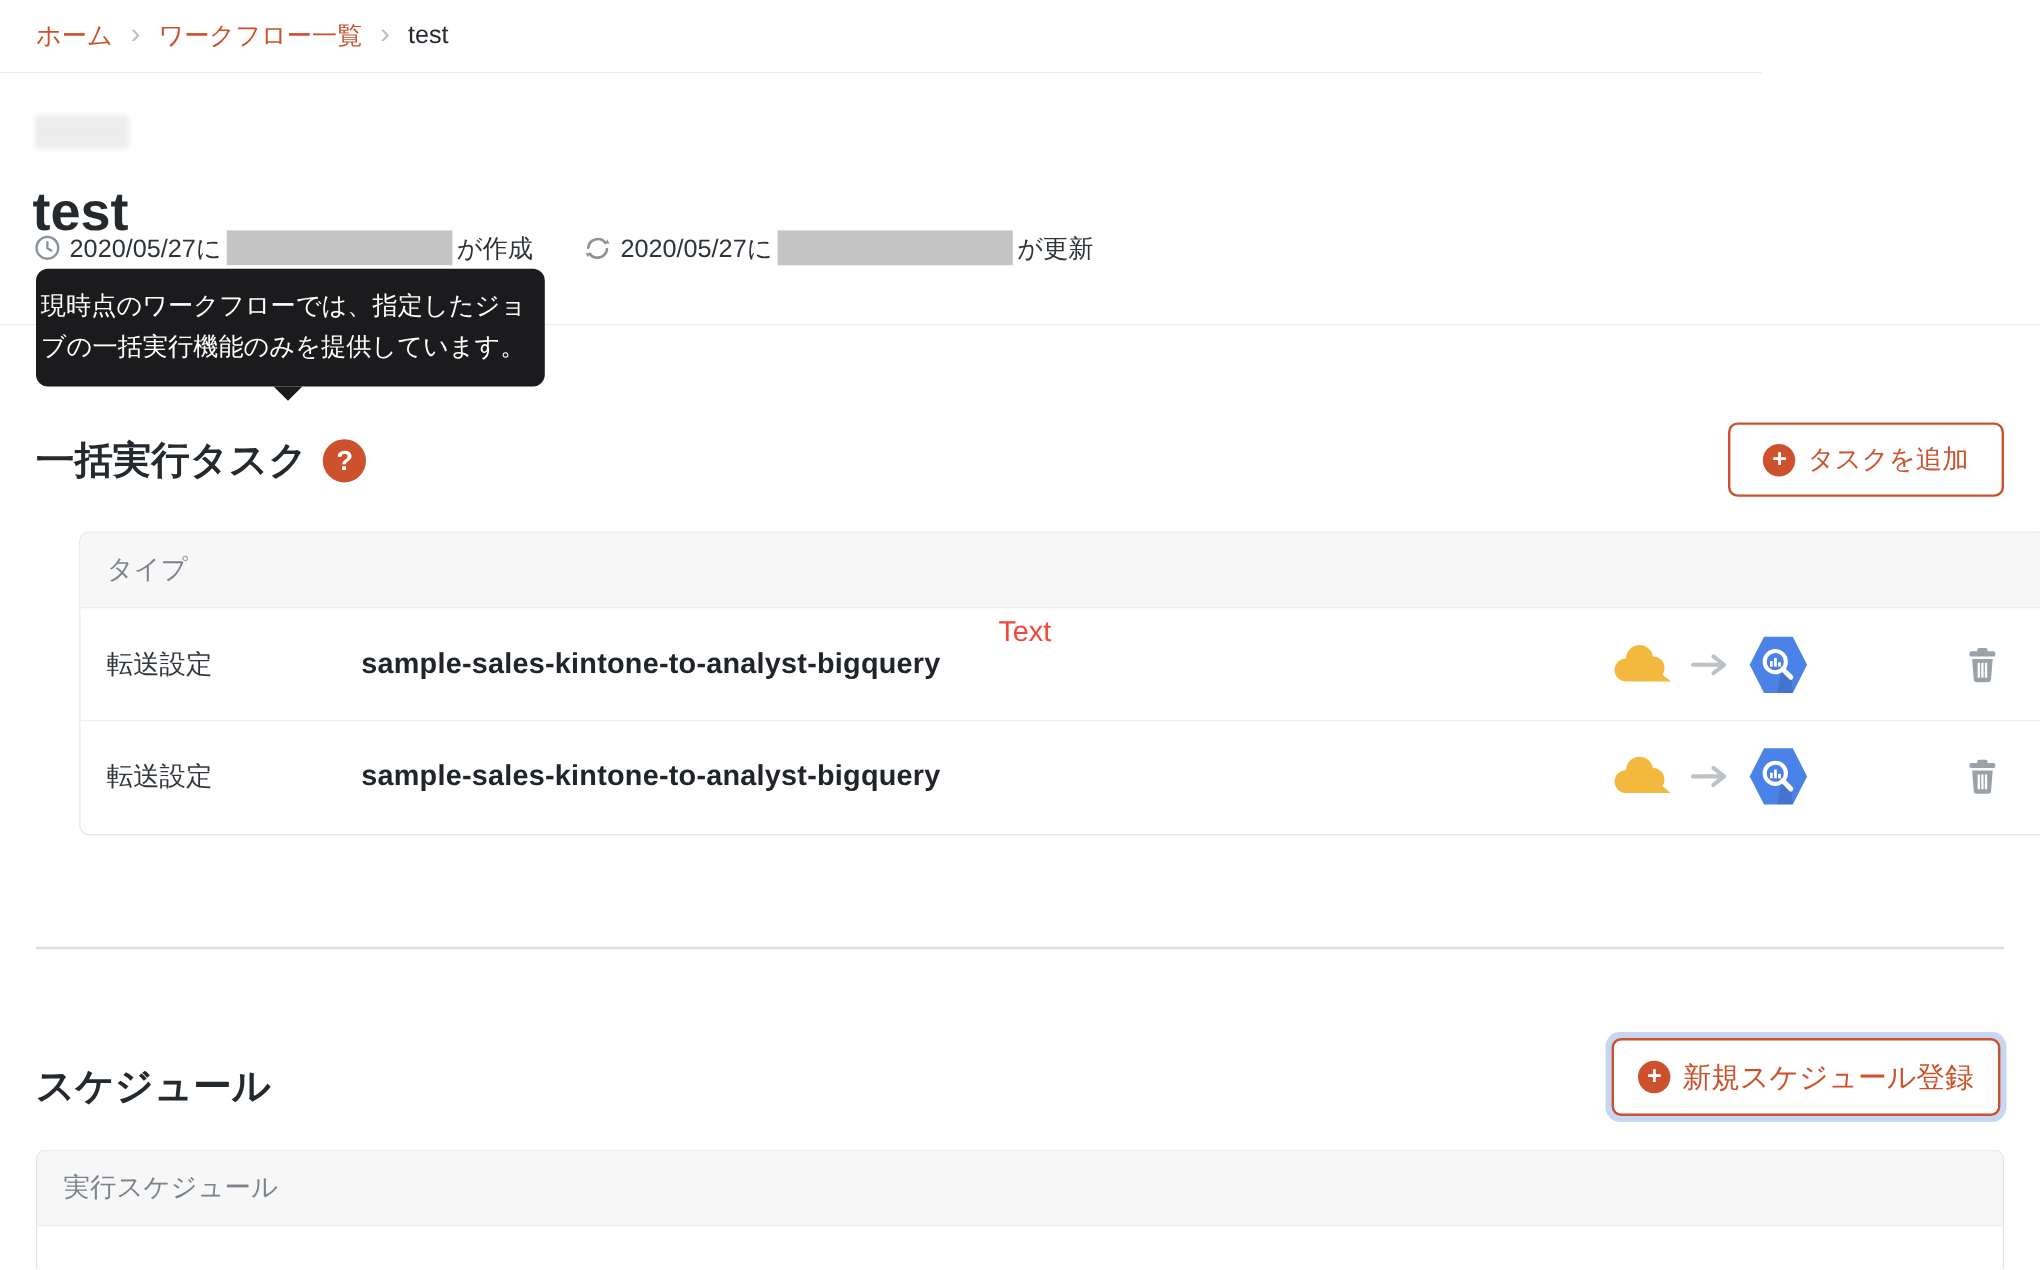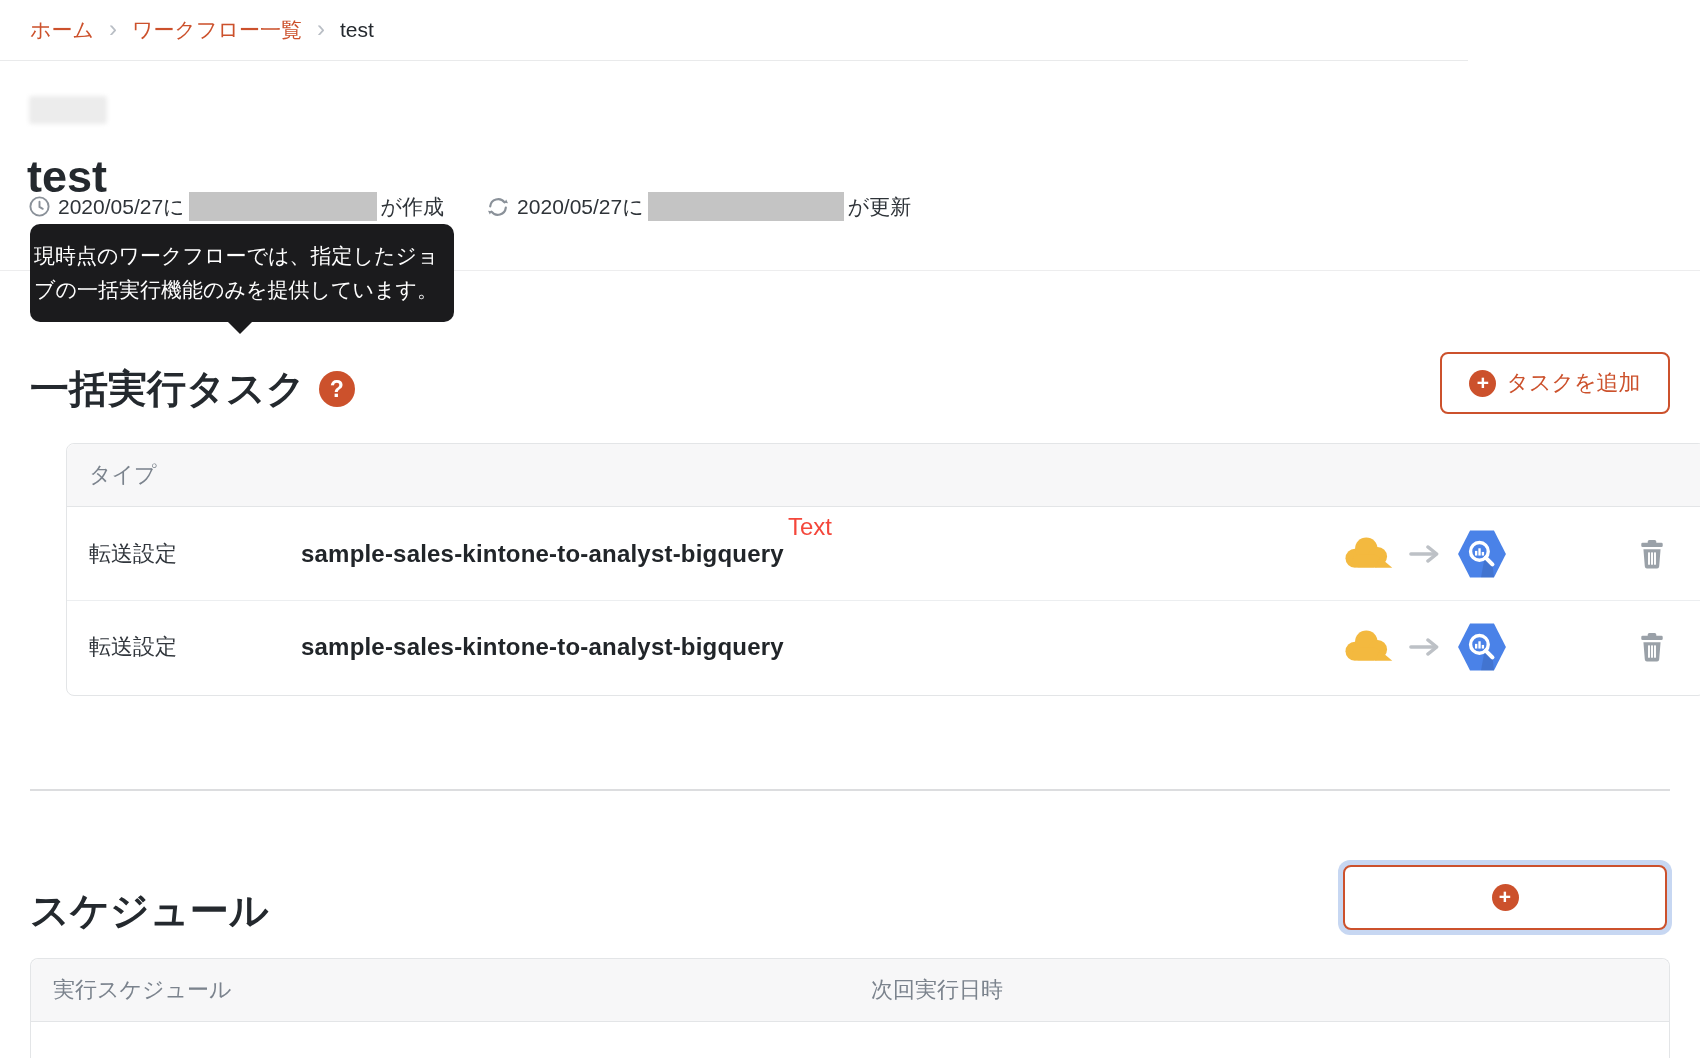--- a/index.html
+++ b/index.html
@@ -31,21 +31,21 @@
   .meta-text{white-space:nowrap;}
 
   
   .tooltip{position:absolute;left:30px;top:224px;width:424px;background:var(--tooltip-bg);color:#fff;
     border-radius:10px;padding:15px 4px;font-size:21px;line-height:34px;z-index:5;}
   .tooltip:after{content:"";position:absolute;left:198px;top:100%;border:12px solid transparent;border-top-color:var(--tooltip-bg);}
   .header-divider{position:absolute;left:0;top:270px;width:1700px;height:1px;background:#ededee;z-index:1;}
 
   
   .section-head{position:absolute;display:flex;align-items:center;gap:13px;}
-  .section-title{font-size:39px;font-weight:700;color:#24292e;}
+  .section-title{font-size:32px;font-weight:700;color:#24292e;}
   .help-circle{width:36px;height:36px;border-radius:50%;background:var(--accent);color:#fff;display:flex;
     align-items:center;justify-content:center;font-size:23px;font-weight:700;cursor:pointer;}
   .outline-btn{display:flex;align-items:center;justify-content:center;gap:10px;background:#fff;
     border:2px solid var(--accent);border-radius:8px;color:var(--accent);cursor:pointer;
     font-family:inherit;}
   .plus-circle{width:27px;height:27px;border-radius:50%;background:var(--accent);color:#fff;display:flex;
     align-items:center;justify-content:center;font-size:21px;font-weight:700;line-height:1;padding-bottom:2px;}
   .add-task-btn{position:absolute;left:1440px;top:352px;width:230px;height:62px;font-size:22px;}
   .tasks-head{left:30px;top:362px;}
 
@@ -53,21 +53,21 @@
   .data-table{position:absolute;left:30px;width:1640px;background:#fff;border:1px solid #e3e5e7;border-radius:8px;}
   .task-table{top:443px;height:253px;margin-left:36px;}
   .thead{display:flex;align-items:center;height:63px;background:#f7f7f8;border-bottom:1px solid #e3e5e7;
     border-radius:8px 8px 0 0;font-size:22px;color:#7b838d;}
   .trow{display:flex;align-items:center;height:93px;font-size:22px;color:#31363c;}
   .trow + .trow{border-top:1px solid #eceef0;}
   .cell-type{width:234px;padding-left:22px;flex:none;}
   .cell-task{flex:1;font-size:24px;font-weight:700;color:#212529;letter-spacing:.2px;}
   .cell-pipeline{display:flex;align-items:center;gap:15px;flex:none;margin-right:131px;}
   .cell-trash{flex:none;margin-right:40px;display:flex;align-items:center;cursor:pointer;}
-  .annotation{position:absolute;left:788px;top:513px;font-size:24px;color:var(--annotation-red);z-index:3;}
+  .annotation{position:absolute;left:832px;top:513px;font-size:24px;color:var(--annotation-red);z-index:3;}
 
   .mid-divider{position:absolute;left:30px;top:789px;width:1640px;height:2px;background:#dcdddf;}
 
   
   .schedule-head{left:30px;top:884px;}
   .focus-ring{position:absolute;left:1338px;top:860px;padding:5px;border-radius:12px;background:#c7d7f2;}
   .new-schedule-btn{width:324px;height:65px;font-size:24px;}
   .schedule-table{top:958px;height:124px;border-bottom:none;border-radius:8px 8px 0 0;}
   .cell-sched{width:840px;padding-left:22px;flex:none;}
   .cell-next{flex:1;}
@@ -219,23 +219,23 @@
 
   <div class="mid-divider"></div>
 
   <div class="section-head schedule-head">
     <span class="section-title">スケジュール</span>
   </div>
 
   <div class="focus-ring">
     <button class="outline-btn new-schedule-btn">
       <span class="plus-circle">+</span>
+      <span>新規スケジュール登録</span>
     </button>
   </div>
 
   <div class="data-table schedule-table">
     <div class="thead">
       <div class="cell-sched">実行スケジュール</div>
-      <div class="cell-next">次回実行日時</div>
     </div>
   </div>
 
 </div>
 
 </body></html>

